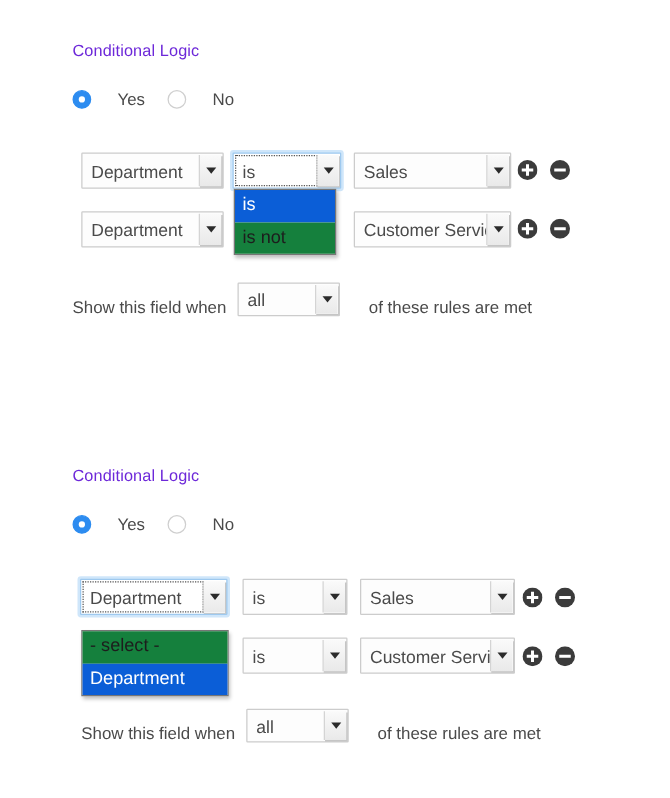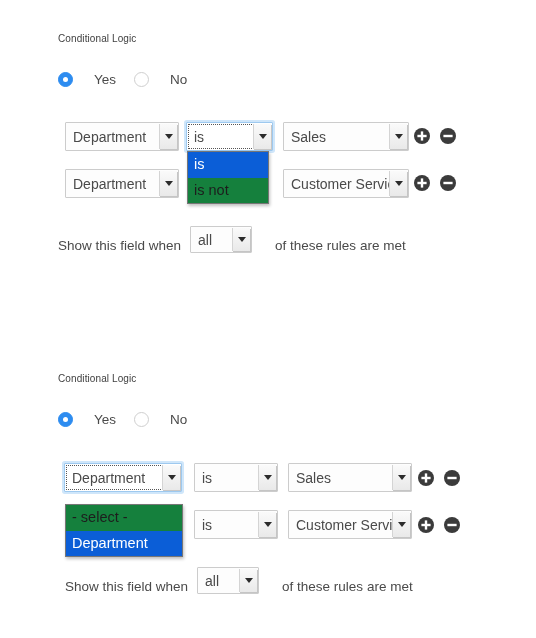--- a/index.html
+++ b/index.html
@@ -21,22 +21,22 @@
     left: 0;
     width: 536px;
   }
   .panel-top { top: 0; }
   .panel-bottom { top: 340px; }
 
   .section-label {
     position: absolute;
     left: 58px;
     top: 33px;
-    font-size: 10px;
-    color: #404040;
+    font-size: 13px;
+    color: #6d28d9;
     letter-spacing: 0.1px;
     white-space: nowrap;
   }
 
   
   .radio-row {
     position: absolute;
     left: 58px;
     top: 72px;
     display: flex;
@@ -175,21 +175,21 @@
     font-size: 13.5px;
     color: #4a4a4a;
     white-space: nowrap;
   }
   .rule-sentence .txt-left { margin-right: 9px; }
   .rule-sentence .txt-right { margin-left: 23px; }
   .sel.inline {
     position: relative;
     display: inline-flex;
     height: 27px;
-    width: 62px;
+    width: 82px;
   }
 </style>
 </head>
 <body>
 
 <div class="panel panel-top">
 
   <div class="section-label">Conditional Logic</div>
 
   <div class="radio-row">

